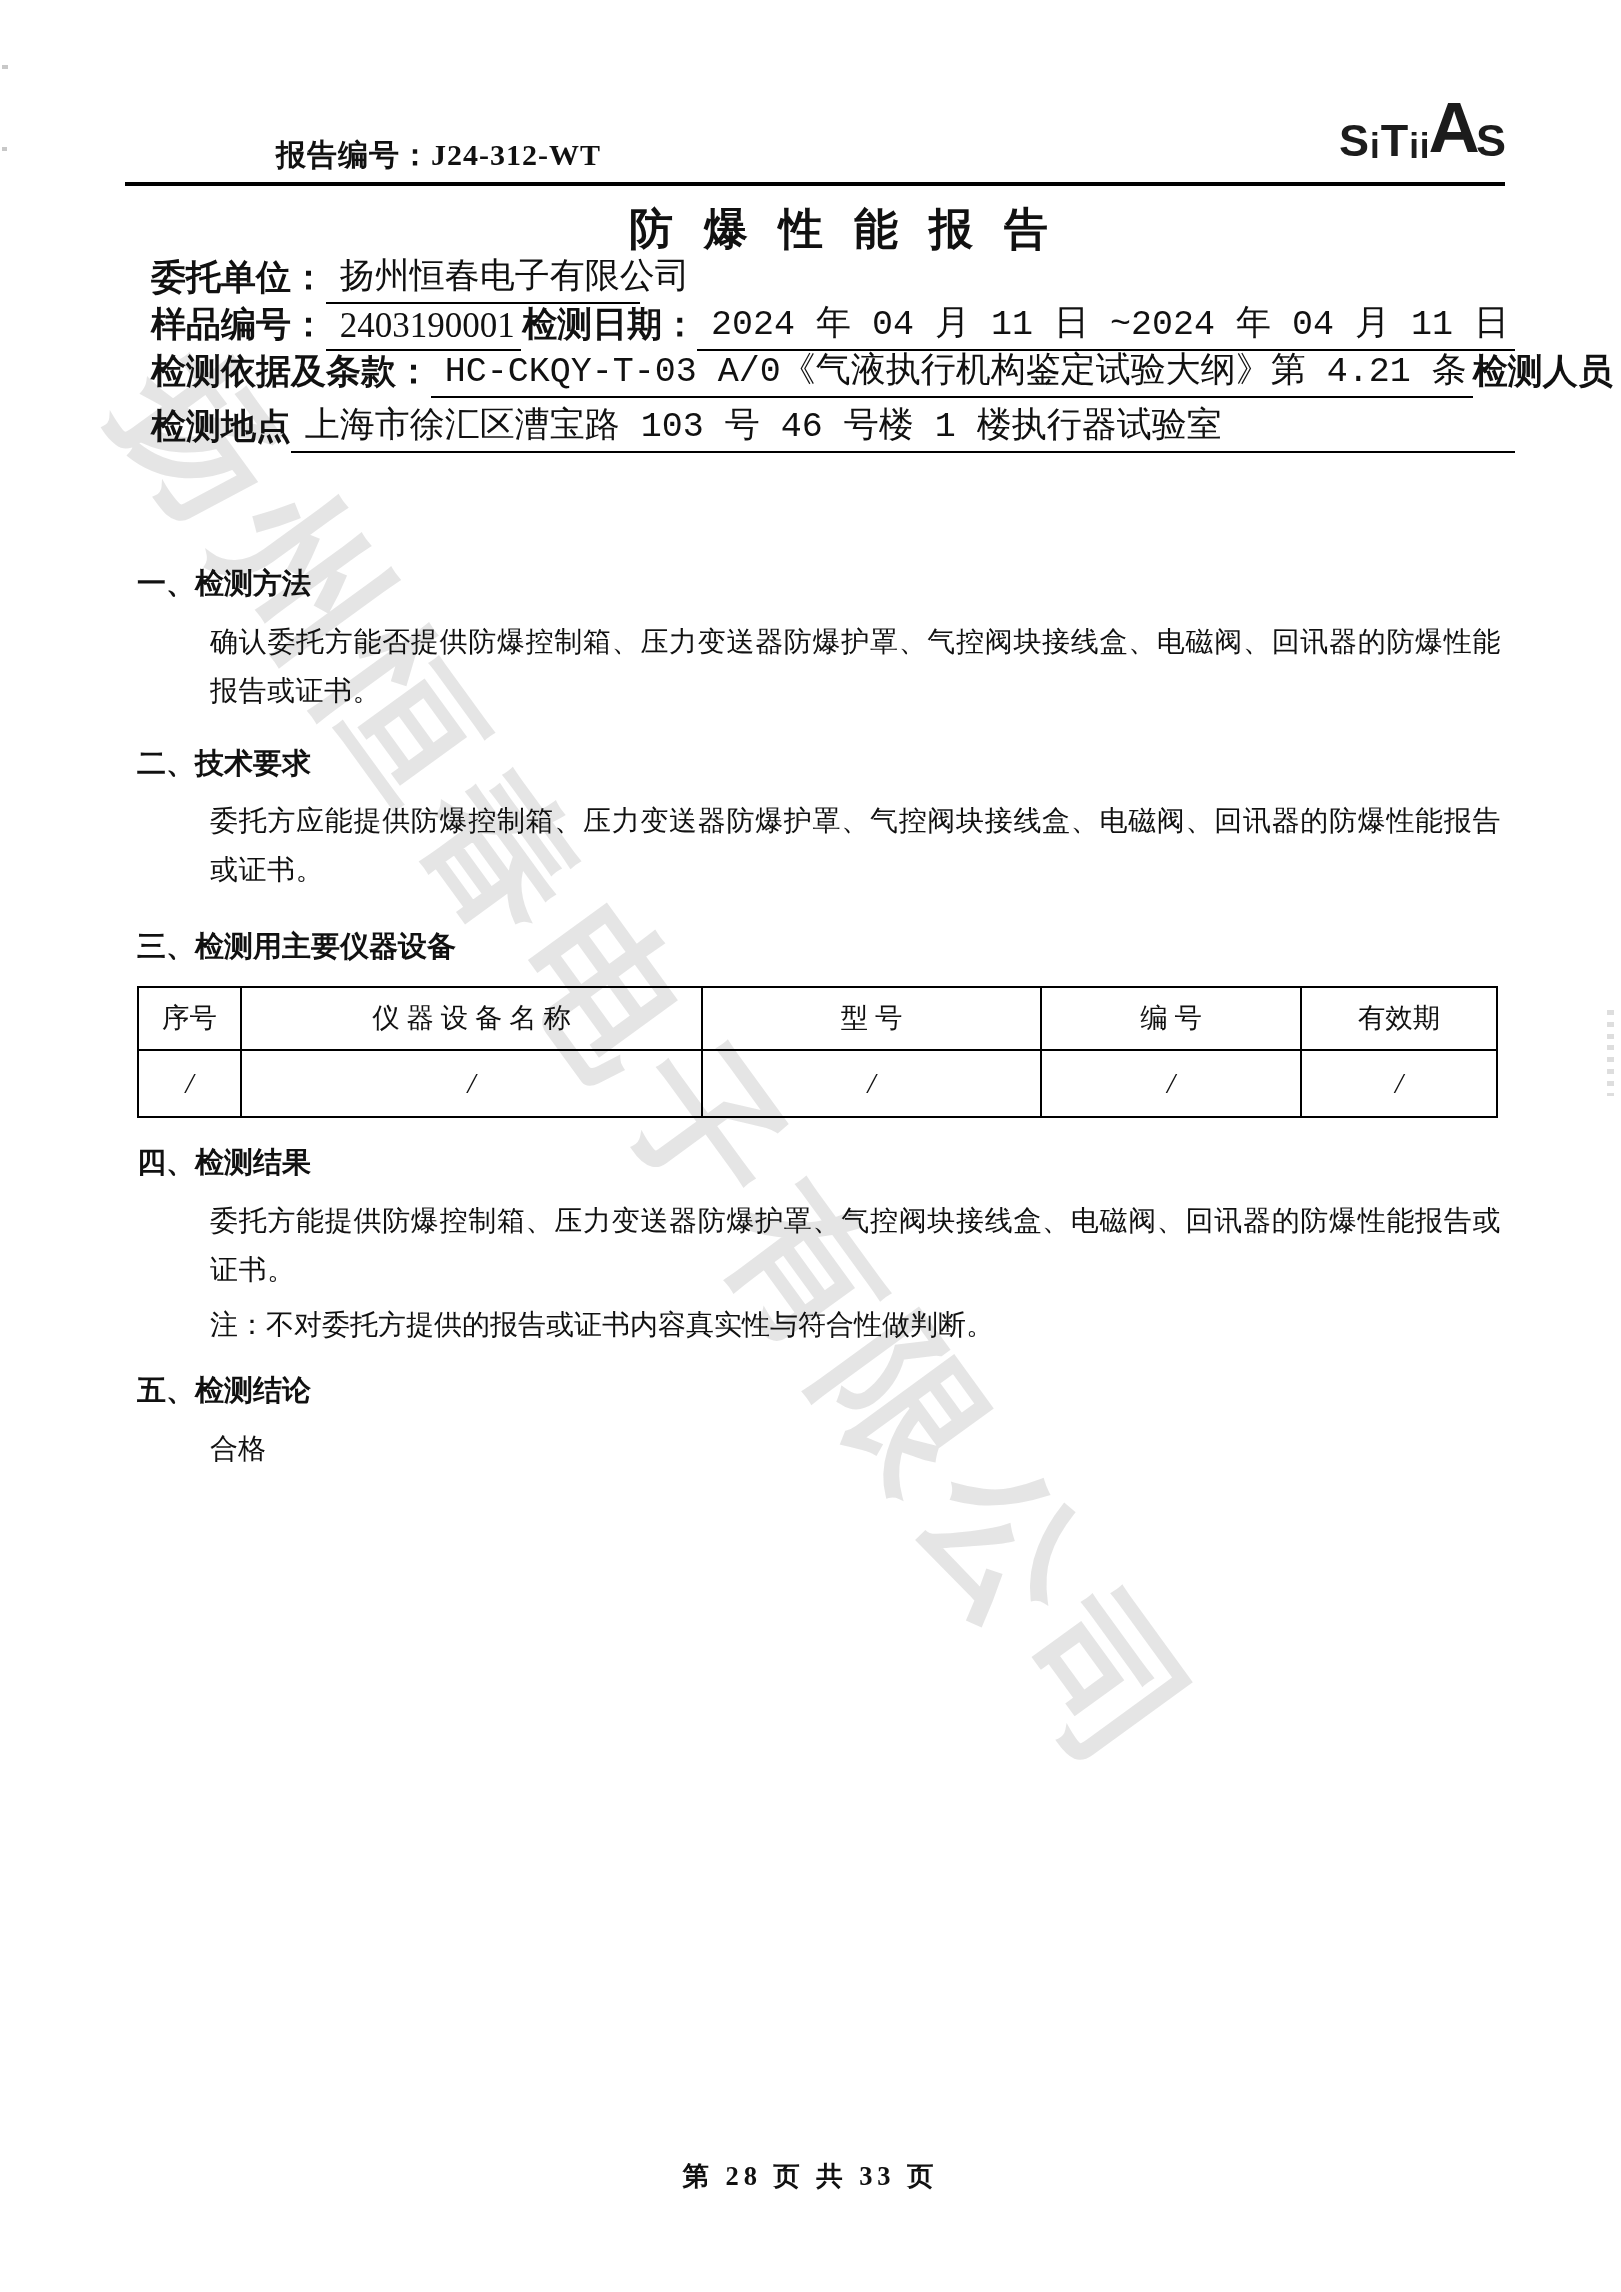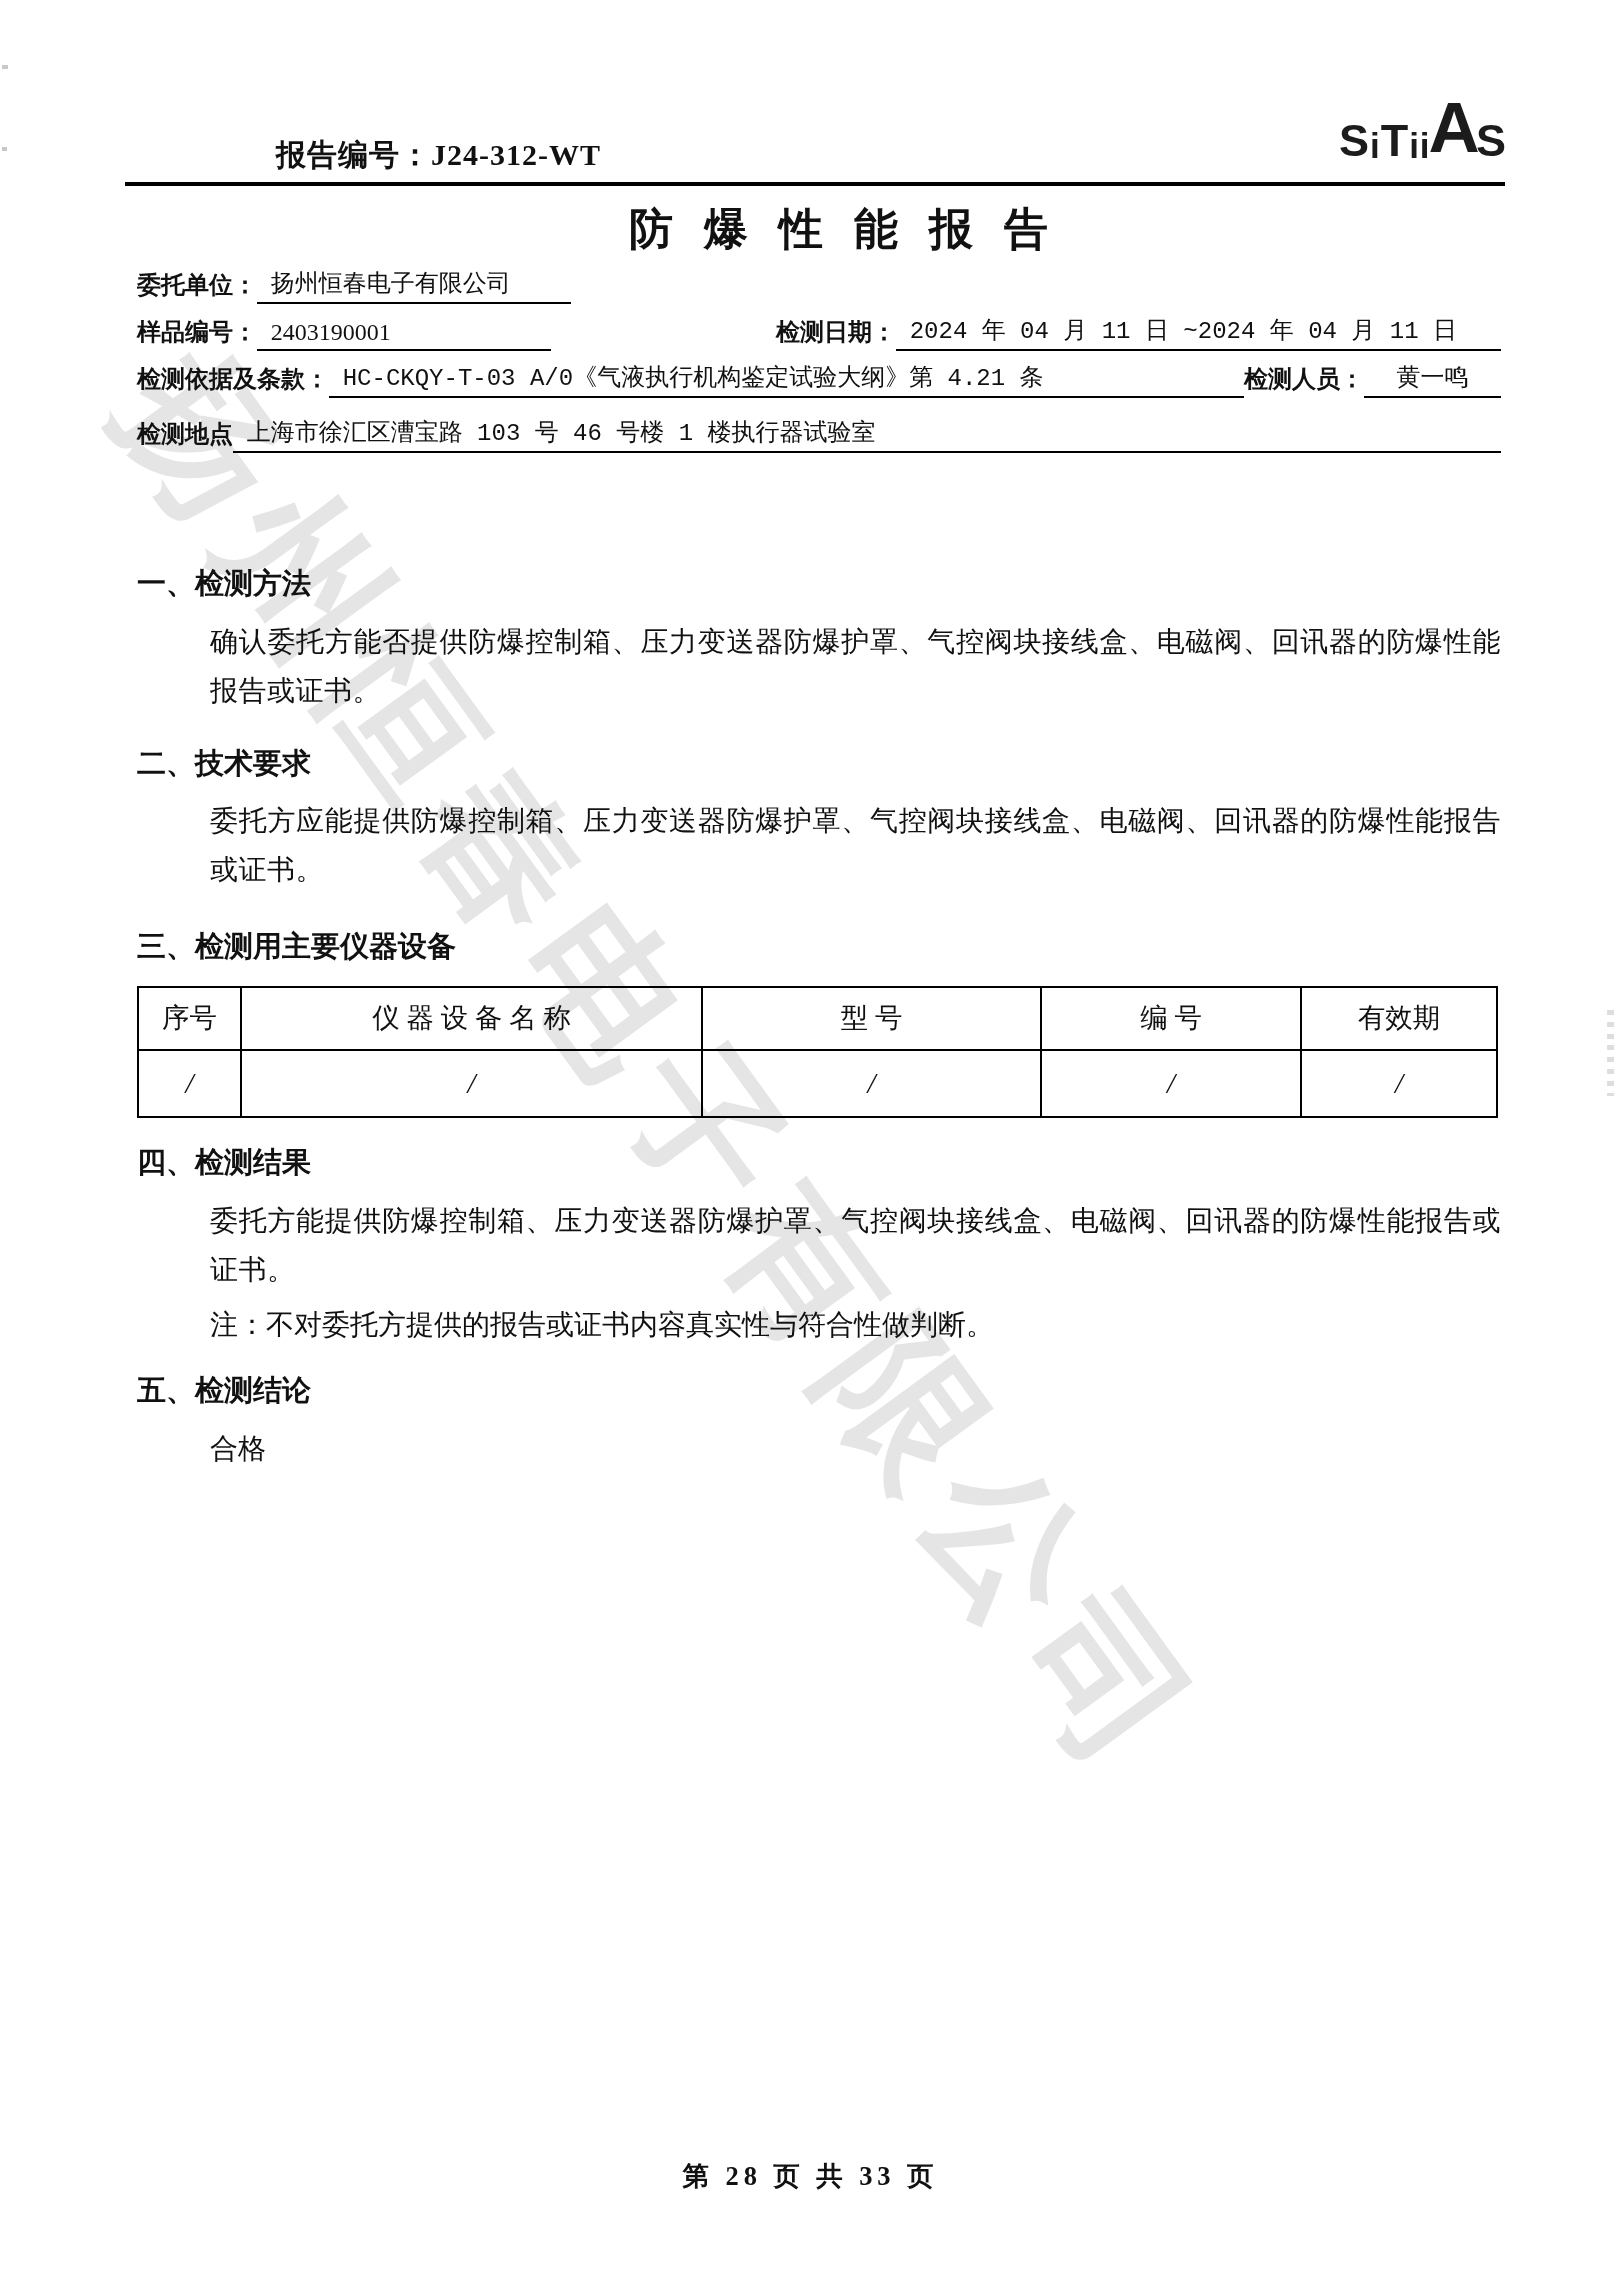--- a/index.html
+++ b/index.html
@@ -39,21 +39,21 @@
   .logo span { font-size:45px; letter-spacing:1px; }
   .logo .lt-i { font-size:35px; }
   .logo .lt-A { font-size:71px; margin:0 -4.9px 0 -2px; }
   
   .title {
     position:absolute; top:200px; left:0; width:100%; z-index:2;
     text-align:center; font-size:44px; font-weight:600;
     letter-spacing:31px; text-indent:31px;padding-left:28px;
   }
   
-  .fields { position:absolute; top:257px; left:137px; width:1364px; z-index:2; font-size:24px; }
+  .fields { position:absolute; top:257px; left:151px; width:1364px; z-index:2; font-size:35px; }
   .frow { display:flex; align-items:flex-end; height:47px; }
   .frow.r6 { margin-top:7.8px; }
   .flabel { font-weight:bold; white-space:nowrap; padding-bottom:2.9px; }
   .fvalue {
     border-bottom:2.9px solid #000; text-align:center; white-space:nowrap;
     padding:0 5.9px 2.9px; box-sizing:border-box;
   }
   .fvalue.left { text-align:left; padding-left:13.7px; }
   .grow { flex:1;font-family:Liberation Mono, monospace; }
   .sp60  { width:59px; }  .sp230 { width:225px; }

